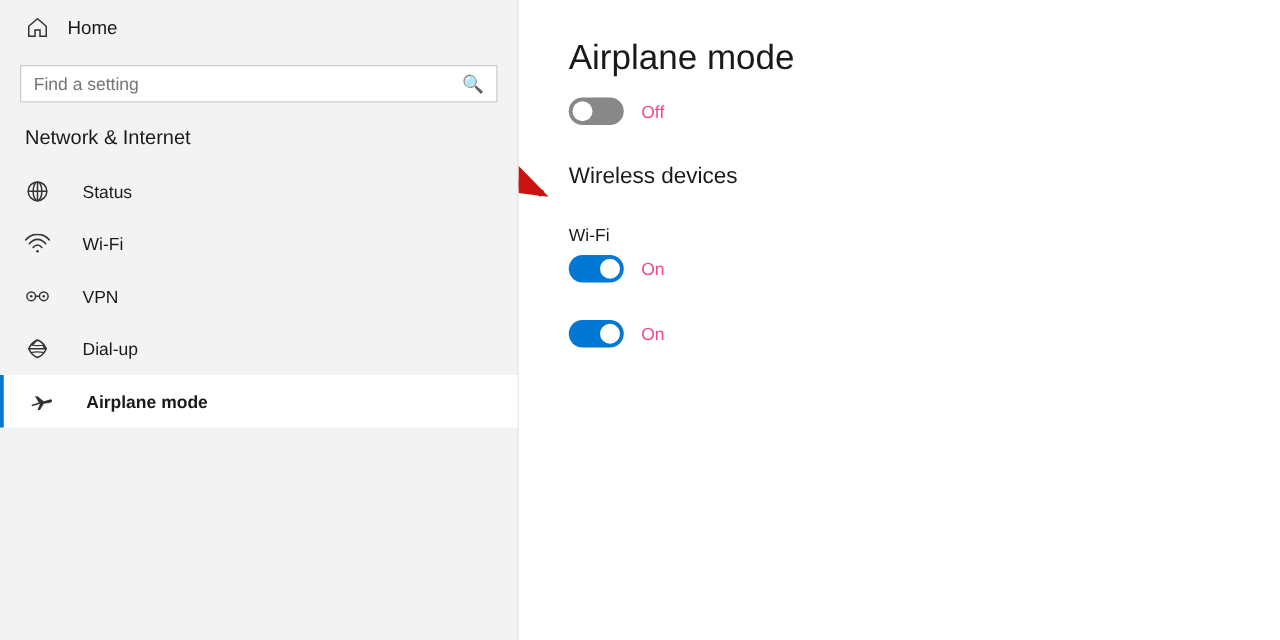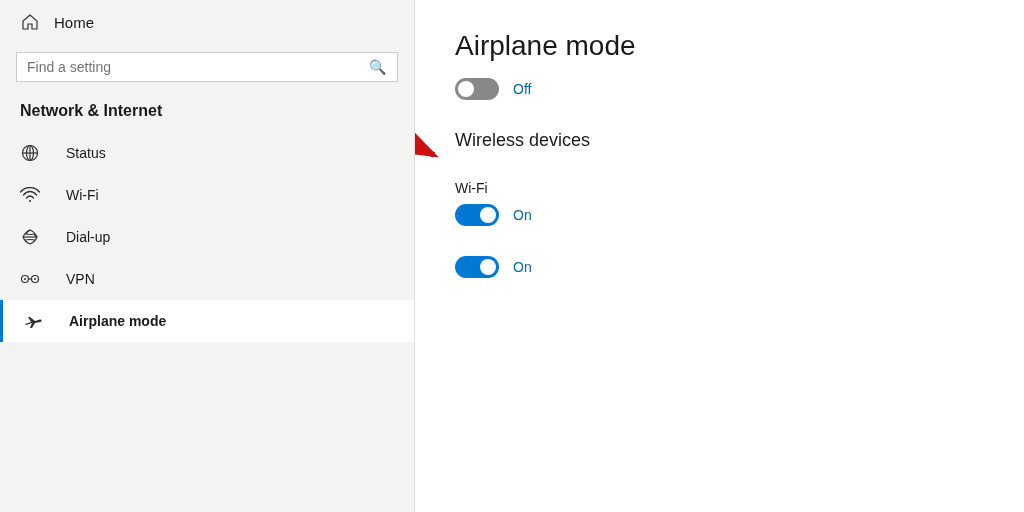--- a/index.html
+++ b/index.html
@@ -53,21 +53,21 @@
     }
 
     .search-icon-btn {
       color: #555;
       font-size: 14px;
       cursor: pointer;
     }
 
     .sidebar-section-title {
       font-size: 16px;
-      font-weight: 700;
+      font-weight: 400;
       color: #1a1a1a;
       padding: 8px 20px 12px 20px;
     }
 
     .sidebar-item {
       display: flex;
       align-items: center;
       gap: 26px;
       padding: 11px 20px;
       cursor: pointer;
@@ -150,21 +150,21 @@
       background: #fff;
       position: absolute;
       top: 3px;
       transition: left 0.2s;
     }
     .toggle-track.off .toggle-thumb { left: 3px; }
     .toggle-track.on .toggle-thumb { left: 25px; }
 
     .toggle-label {
       font-size: 14px;
-      color: #0369a1;
+      color: #ec4899;
     }
 
     .section-heading {
       font-size: 18px;
       font-weight: 400;
       color: #1a1a1a;
       margin-bottom: 29px;
     }
 
     .device-section {
@@ -228,43 +228,43 @@
         <path d="M6.5 11C7.5 9.8 8.7 9 10 9s2.5 0.8 3.5 2" stroke="#333" stroke-width="1.3" fill="none" stroke-linecap="round"></path>
         <path d="M3.5 8C5.3 5.8 7.5 4.5 10 4.5s4.7 1.3 6.5 3.5" stroke="#333" stroke-width="1.3" fill="none" stroke-linecap="round"></path>
         <path d="M0.5 5C3 2 6.3 0.5 10 0.5s7 1.5 9.5 4.5" stroke="#333" stroke-width="1.3" fill="none" stroke-linecap="round"></path>
       </svg>
     </span>
     <span class="sidebar-item-label">Wi-Fi</span>
   </div>
 
   <div class="sidebar-item">
     <span class="icon-svg">
+      <svg width="20" height="18" viewBox="0 0 20 18" fill="none">
+        <circle cx="5" cy="9" r="3.5" stroke="#333" stroke-width="1.2"></circle>
+        <circle cx="15" cy="9" r="3.5" stroke="#333" stroke-width="1.2"></circle>
+        <line x1="8.5" y1="9" x2="11.5" y2="9" stroke="#333" stroke-width="1.2"></line>
+        <circle cx="5" cy="9" r="1" fill="#333"></circle>
+        <circle cx="15" cy="9" r="1" fill="#333"></circle>
+      </svg>
+    </span>
+    <span class="sidebar-item-label">VPN</span>
+  </div>
+
+  <div class="sidebar-item">
+    <span class="icon-svg">
       <svg width="18" height="18" viewBox="0 0 18 18" fill="none">
         <path d="M2 9 Q4 4, 9 2 Q14 4, 16 9 Q14 14, 9 16 Q4 14, 2 9Z" stroke="#333" stroke-width="1.2" fill="none"></path>
         <path d="M5 6 Q7 3, 9 2" stroke="#333" stroke-width="1.2" fill="none"></path>
         <path d="M13 6 Q14 8, 16 9" stroke="#333" stroke-width="1.2" fill="none"></path>
         <line x1="2" y1="9" x2="16" y2="9" stroke="#333" stroke-width="1.2"></line>
         <path d="M4 6 Q9 7, 14 6" stroke="#333" stroke-width="1" fill="none"></path>
         <path d="M4 12 Q9 11, 14 12" stroke="#333" stroke-width="1" fill="none"></path>
       </svg>
     </span>
     <span class="sidebar-item-label">Dial-up</span>
-  </div>
-
-  <div class="sidebar-item">
-    <span class="icon-svg">
-      <svg width="20" height="18" viewBox="0 0 20 18" fill="none">
-        <circle cx="5" cy="9" r="3.5" stroke="#333" stroke-width="1.2"></circle>
-        <circle cx="15" cy="9" r="3.5" stroke="#333" stroke-width="1.2"></circle>
-        <line x1="8.5" y1="9" x2="11.5" y2="9" stroke="#333" stroke-width="1.2"></line>
-        <circle cx="5" cy="9" r="1" fill="#333"></circle>
-        <circle cx="15" cy="9" r="1" fill="#333"></circle>
-      </svg>
-    </span>
-    <span class="sidebar-item-label">VPN</span>
   </div>
 
   <div class="sidebar-item active">
     <span class="icon-svg">
       <svg width="20" height="18" viewBox="0 0 20 18" fill="none">
         <path d="M2 12 L8 10 L5 5 L7 5 L12 9 L17 7.5 C18 7.2, 19 8, 18.5 9 C18 10, 17 10.5, 16 10.3 L12 11 L9 16 L7 16 L9 11 L3 13 Z" fill="#333"></path>
       </svg>
     </span>
     <span class="sidebar-item-label">Airplane mode</span>
   </div>

